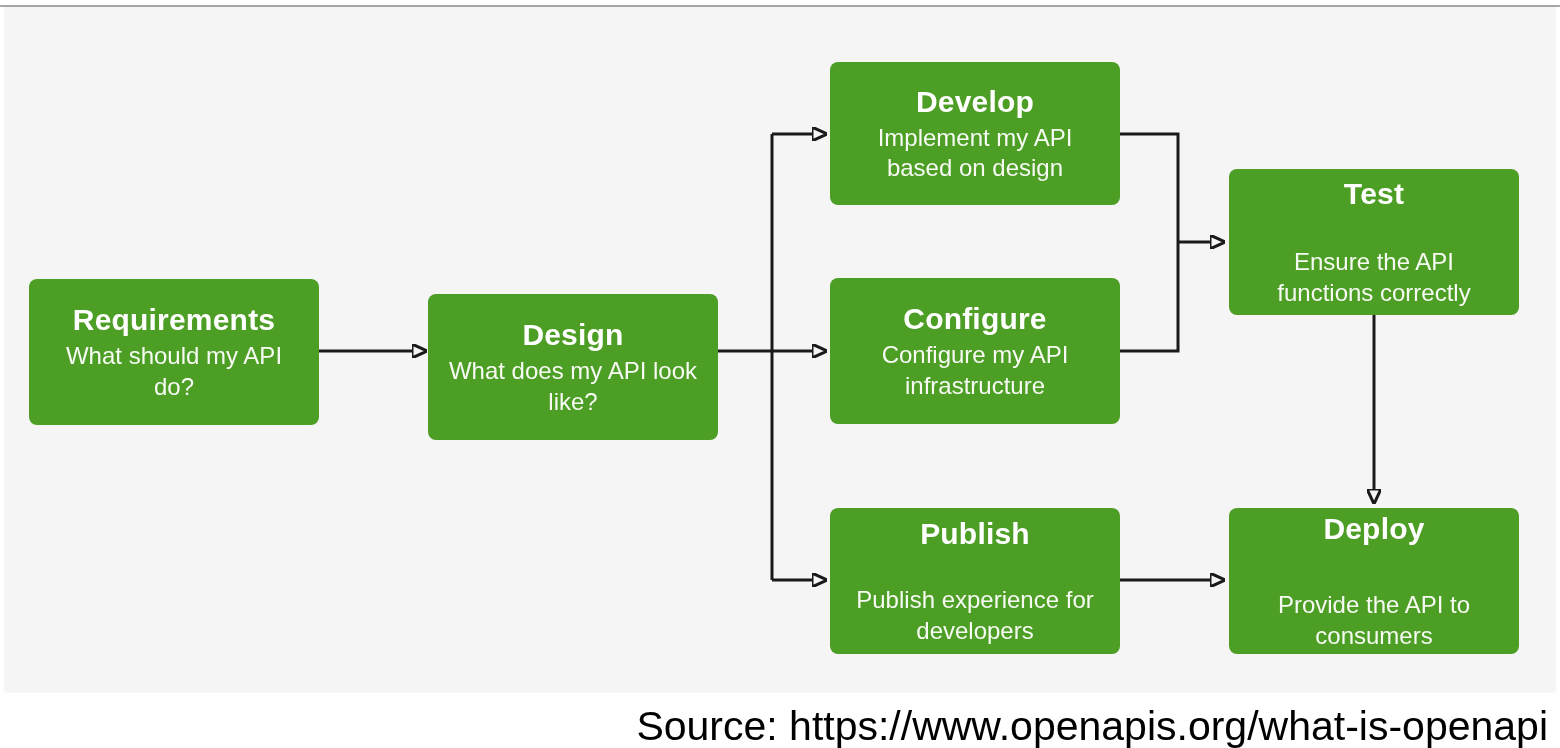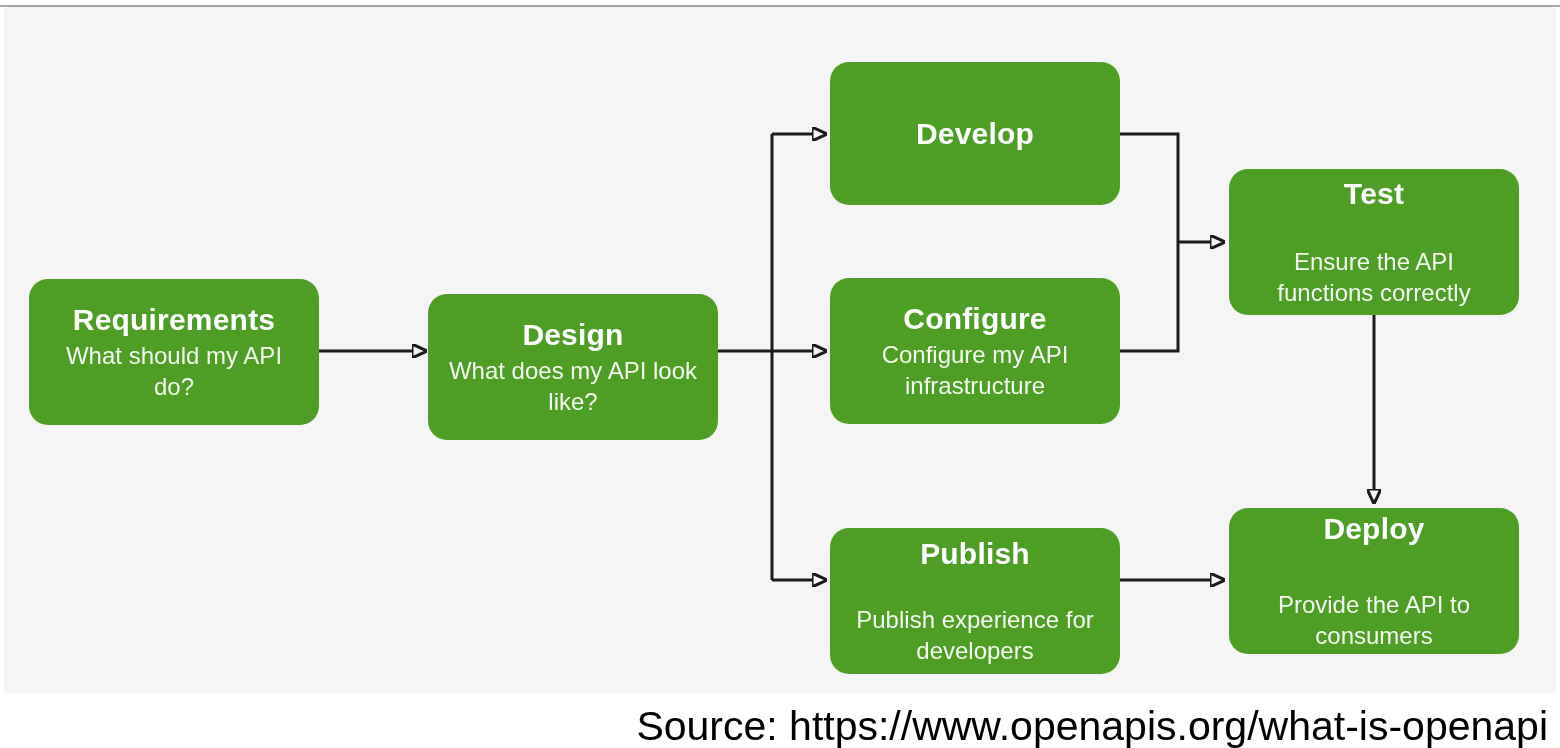--- a/index.html
+++ b/index.html
@@ -32,41 +32,41 @@
   }
   .arrow-layer path{
     stroke:var(--c-arrow);
     stroke-width:3;
     fill:none;
   }
   .node{
     position:absolute;
     width:290px;height:146px;
     background:var(--c-node-fill);
-    border-radius:19px;
+    border-radius:8px;
     color:var(--c-node-text);
     display:flex;flex-direction:column;
     align-items:center;justify-content:center;
     text-align:center;
     padding:8px 14px;
   }
   .node .title{
     font-size:30px;font-weight:bold;line-height:1.2;
     letter-spacing:.2px;
   }
   .node .subtitle{
     font-size:24px;line-height:1.27;
     color:rgba(255,255,255,.95);
     margin-top:3px;
   }
   .node-requirements{left:29px;top:279px;}
   .node-design{left:428px;top:278px;margin-top:16px;}
   .node-develop{left:830px;top:62px;width:290px;height:143px;}
   .node-configure{left:830px;top:278px;align-items:center;}
-  .node-publish{left:830px;top:528px;gap:30px;}
+  .node-publish{left:830px;top:508px;gap:30px;}
   .node-test{left:1229px;top:169px;gap:32px;}
   .node-deploy{left:1229px;top:508px;gap:40px;}
   .footer{
     position:absolute;left:0;top:703px;width:1548px;
     text-align:right;
     font-size:41px;
     color:var(--c-footer-text);
   }
 </style>
 </head>
@@ -97,20 +97,21 @@
   <div class="subtitle">What should my API do?</div>
 </div>
 
 <div class="node node-design">
   <div class="title">Design</div>
   <div class="subtitle">What does my API look like?</div>
 </div>
 
 <div class="node node-develop">
   <div class="title">Develop</div>
+  <div class="subtitle">Implement my API based on design</div>
 </div>
 
 <div class="node node-configure">
   <div class="title">Configure</div>
   <div class="subtitle">Configure my API infrastructure</div>
 </div>
 
 <div class="node node-publish">
   <div class="title">Publish</div>
   <div class="subtitle">Publish experience for developers</div>

